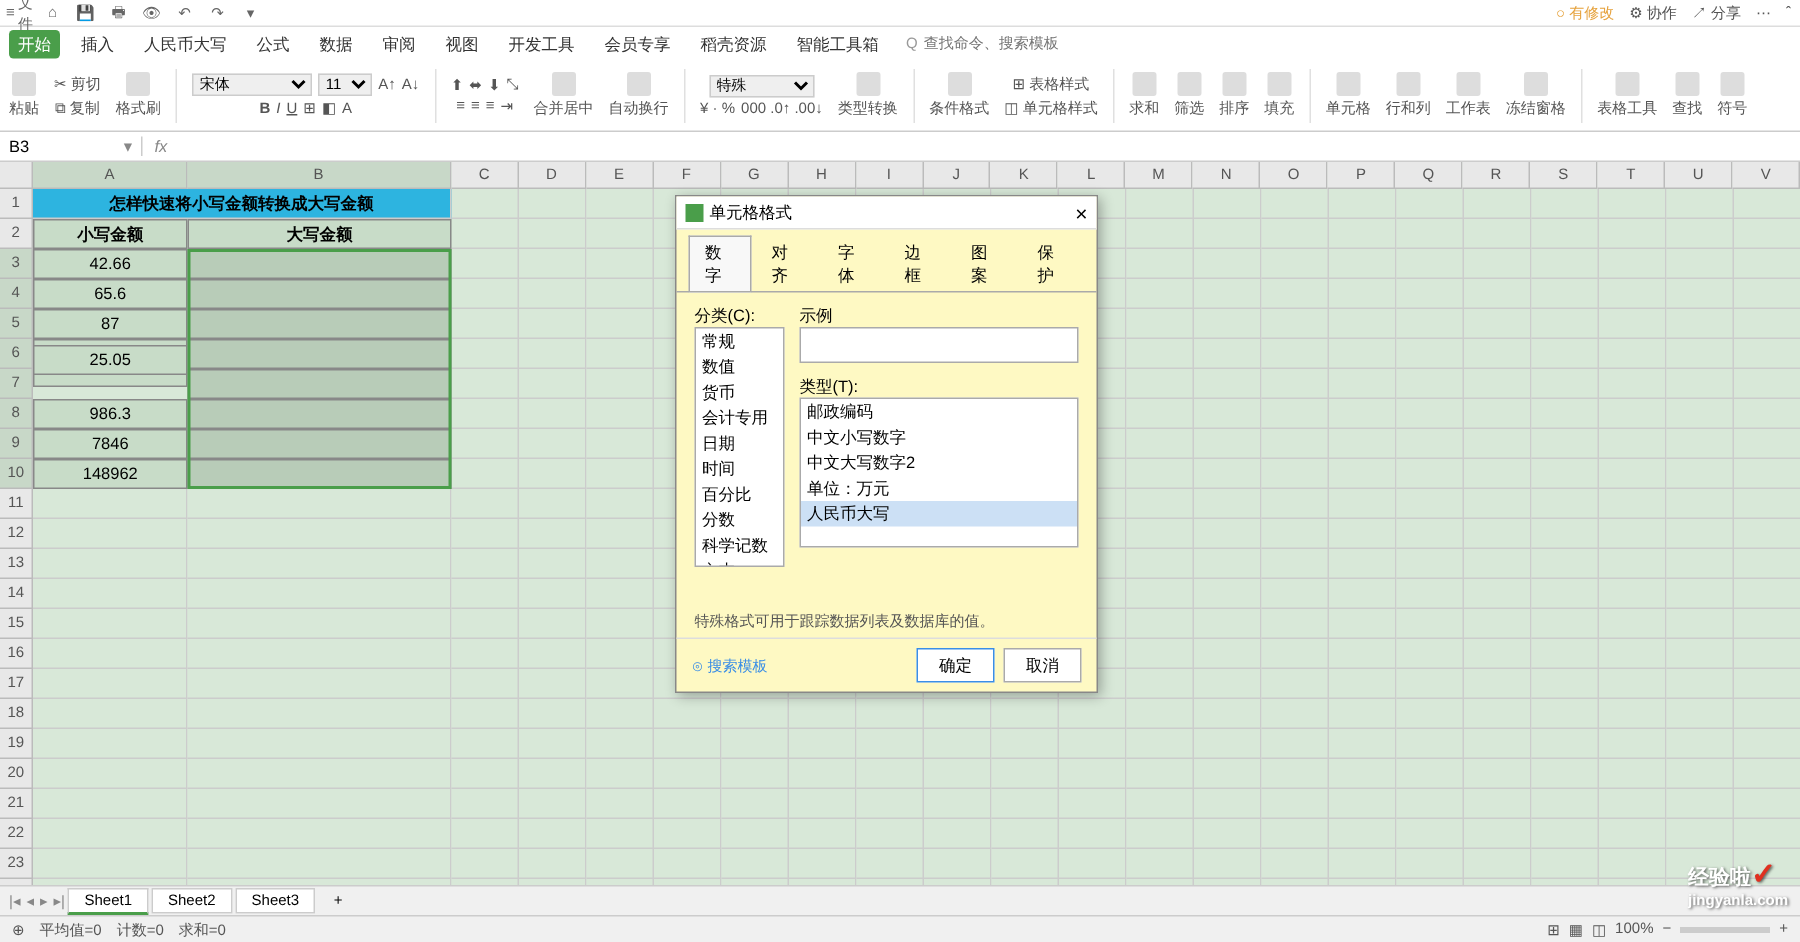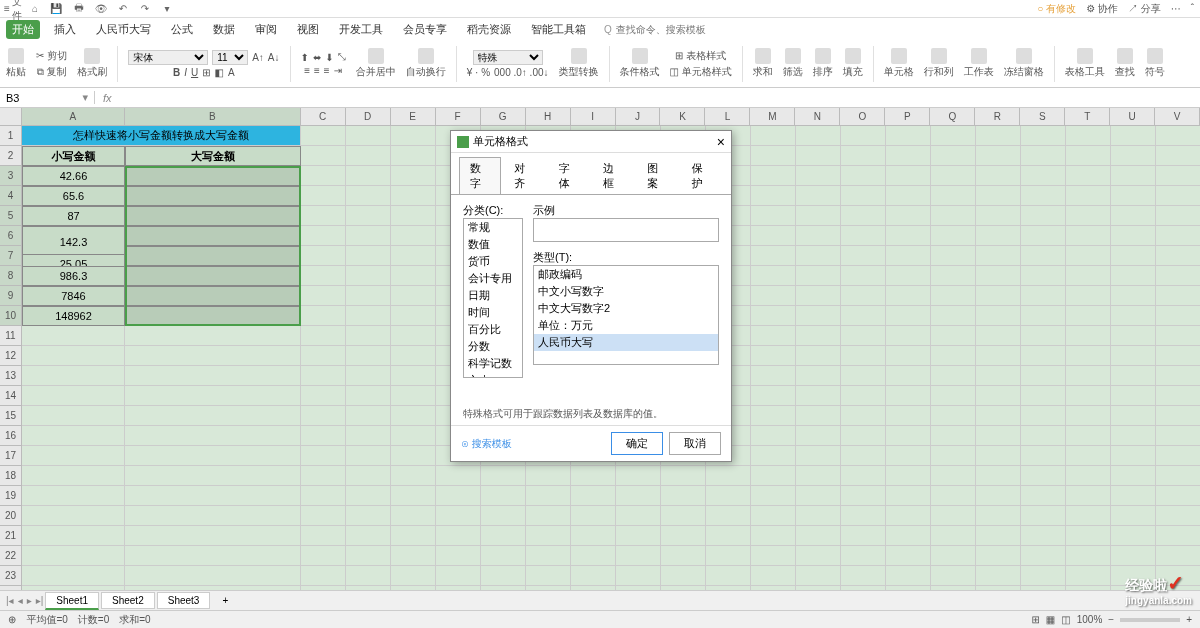--- a/index.html
+++ b/index.html
@@ -28,33 +28,33 @@
 .grid-area { position: relative; height: 516px; overflow: hidden; }
 .col-headers { display: flex; height: 18px; }
 .corner { width: 22px; background: #e8e8e8; border-right: 1px solid #bbb; border-bottom: 1px solid #bbb; }
 .col-h { background: #e8e8e8; border-right: 1px solid #bbb; border-bottom: 1px solid #bbb; text-align: center; font-size: 10px; line-height: 18px; color: #555; }
 .col-h.sel { background: #c8d8c8; }
 .row-headers { position: absolute; left: 0; top: 18px; width: 22px; }
 .row-h { height: 20px; background: #e8e8e8; border-right: 1px solid #bbb; border-bottom: 1px solid #bbb; text-align: center; font-size: 10px; line-height: 20px; color: #555; }
 .row-h.sel { background: #c8d8c8; }
 .cells { position: absolute; left: 22px; top: 18px; }
 .cell { position: absolute; border-right: 1px solid #ccc; border-bottom: 1px solid #ccc; font-size: 11px; display: flex; align-items: center; justify-content: center; background: #d8e8d8; }
-.cell.title { background: #2db4e0; color: #000; font-weight: normal; }
+.cell.title { background: #2db4e0; color: #000; font-weight: bold; }
 .cell.header { background: #c8dcc8; font-weight: bold; border: 1px solid #888; }
 .cell.data { background: #c8dcc8; border: 1px solid #888; }
 .cell.sel { background: #b8ccb8; }
 .sel-border { position: absolute; border: 2px solid #4a9e4a; pointer-events: none; }
 .sheet-tabs { position: absolute; bottom: 18px; left: 0; right: 0; height: 20px; background: #f0f0f0; display: flex; align-items: center; padding: 0 6px; gap: 2px; font-size: 10px; border-top: 1px solid #ccc; }
 .sheet-tabs .nav { display: flex; gap: 4px; color: #888; }
 .sheet-tabs .stab { padding: 2px 10px; background: #fff; border: 1px solid #ccc; cursor: pointer; }
 .sheet-tabs .stab.active { border-bottom: 2px solid #4a9e4a; }
 .sheet-tabs .hbar { flex: 1; }
 .statusbar { position: absolute; bottom: 0; left: 0; right: 0; height: 18px; background: #f0f0f0; display: flex; align-items: center; padding: 0 8px; font-size: 10px; color: #555; border-top: 1px solid #ccc; gap: 10px; }
 .statusbar .right { margin-left: auto; display: flex; gap: 6px; align-items: center; }
-.dialog { position: absolute; left: 450px; top: 130px; width: 282px; height: 332px; background: #ffffff; border: 1px solid #888; box-shadow: 2px 2px 8px rgba(0,0,0,.3); display: flex; flex-direction: column; }
+.dialog { position: absolute; left: 450px; top: 130px; width: 282px; height: 332px; background: #fef9c3; border: 1px solid #888; box-shadow: 2px 2px 8px rgba(0,0,0,.3); display: flex; flex-direction: column; }
 .dlg-title { height: 22px; background: #fff; display: flex; align-items: center; padding: 0 6px; font-size: 11px; border-bottom: 1px solid #ddd; }
 .dlg-title .ic { width: 12px; height: 12px; background: #4a9e4a; margin-right: 4px; }
 .dlg-title .close { margin-left: auto; cursor: pointer; font-size: 14px; }
 .dlg-tabs { display: flex; padding: 4px 8px 0; gap: 2px; font-size: 11px; }
 .dlg-tab { padding: 3px 10px; border: 1px solid transparent; cursor: pointer; }
 .dlg-tab.active { border: 1px solid #aaa; border-bottom: 1px solid #f8f8f8; background: #f8f8f8; }
 .dlg-body { flex: 1; padding: 8px 12px; display: flex; gap: 10px; font-size: 11px; border-top: 1px solid #aaa; margin-top: -1px; }
 .cat-panel { width: 60px; }
 .cat-list { border: 1px solid #aaa; background: #fff; height: 160px; overflow: hidden; }
 .cat-item { padding: 1px 4px; cursor: pointer; }
@@ -842,21 +842,21 @@
       <div class="cell header" style="left:0px;top:20px;width:103px;height:20px">小写金额</div>
       <div class="cell header" style="left:103px;top:20px;width:176px;height:20px">大写金额</div>
       <div class="cell data" style="left:0px;top:40px;width:103px;height:20px">42.66</div>
       <div class="cell data sel" style="left:103px;top:40px;width:176px;height:20px"></div>
       <div class="cell data" style="left:0px;top:60px;width:103px;height:20px">65.6</div>
       <div class="cell data sel" style="left:103px;top:60px;width:176px;height:20px"></div>
       <div class="cell data" style="left:0px;top:80px;width:103px;height:20px">87</div>
       <div class="cell data sel" style="left:103px;top:80px;width:176px;height:20px"></div>
       <div class="cell data" style="left:0px;top:100px;width:103px;height:32px">142.3</div>
       <div class="cell data sel" style="left:103px;top:100px;width:176px;height:20px"></div>
-      <div class="cell data" style="left:0px;top:128px;width:103px;height:20px">25.05</div>
+      <div class="cell data" style="left:0px;top:104px;width:103px;height:20px">25.05</div>
       <div class="cell data sel" style="left:103px;top:120px;width:176px;height:20px"></div>
       <div class="cell data" style="left:0px;top:140px;width:103px;height:20px">986.3</div>
       <div class="cell data sel" style="left:103px;top:140px;width:176px;height:20px"></div>
       <div class="cell data" style="left:0px;top:160px;width:103px;height:20px">7846</div>
       <div class="cell data sel" style="left:103px;top:160px;width:176px;height:20px"></div>
       <div class="cell data" style="left:0px;top:180px;width:103px;height:20px">148962</div>
       <div class="cell data sel" style="left:103px;top:180px;width:176px;height:20px"></div>
       <div class="sel-border" style="left:103px;top:40px;width:176px;height:160px"></div>
     </div>
 </div>

